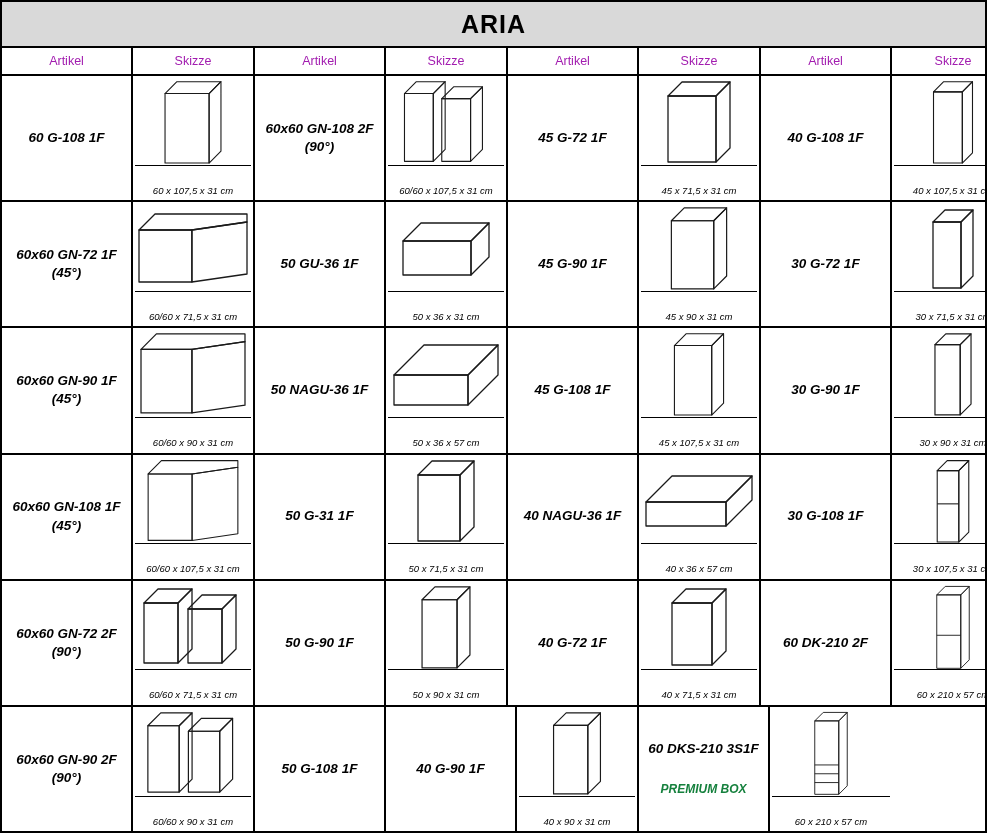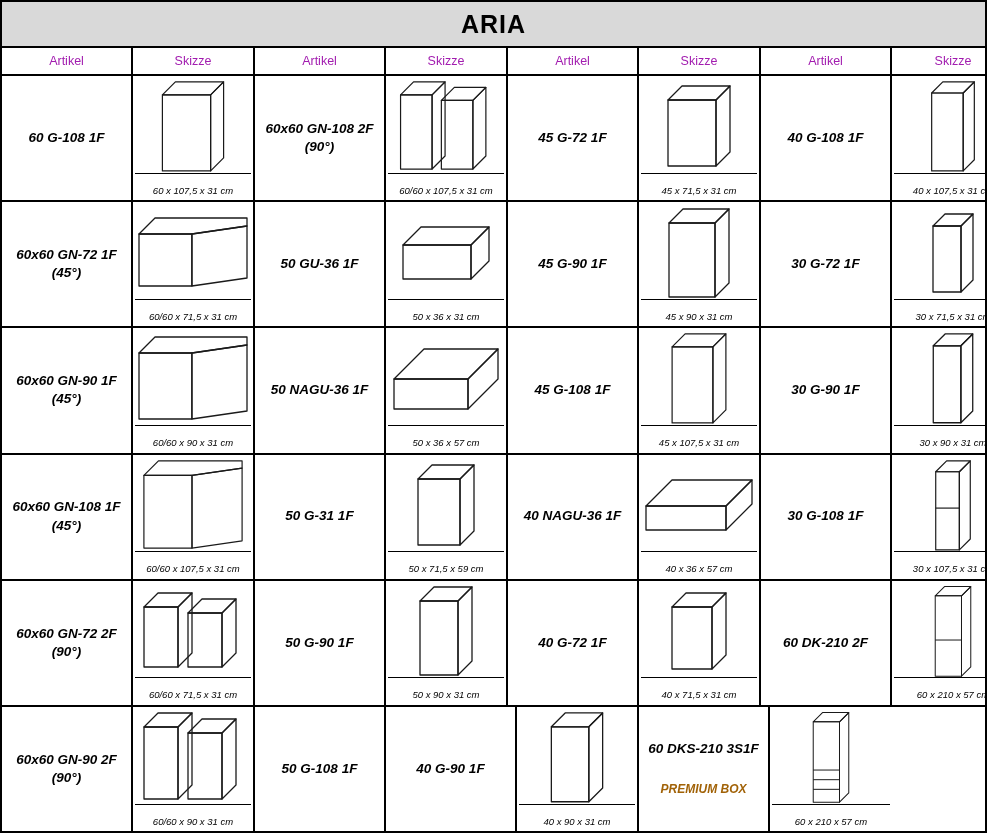--- a/index.html
+++ b/index.html
@@ -113,21 +113,21 @@
   }
   .sketch svg { display: block; max-height: 100%; }
   .dim {
     font-size: 9.5px;
     color: #000;
     text-align: center;
     padding-bottom: 2px;
     flex: 0 0 auto;
     width: 100%;
     border-top: 1px solid #000;
-    padding-top: 12px;
+    padding-top: 20px;
     line-height: 1.1;
   }
 </style>
 </head>
 <body>
 
 <div id="sheet">
 
   <div class="title-bar">
     <span class="title-text">ARIA</span>
@@ -332,21 +332,21 @@
           <div>50 G-31 1F</div>
         </div>
         <div class="cell skz-cell col-skz">
           <div class="sketch">
             <svg viewBox="0 0 60 84" width="60" height="84" xmlns="http://www.w3.org/2000/svg" fill="none" stroke="#1a1a1a" stroke-width="1.3" stroke-linejoin="round">
               <rect x="2" y="16" width="42" height="66"></rect>
               <path d="M2,16 L16,2 L58,2 L44,16 Z"></path>
               <path d="M44,16 L58,2 L58,68 L44,82 Z"></path>
             </svg>
           </div>
-          <div class="dim">50 x 71,5 x 59 cm</div>
+          <div class="dim">50 x 71,5 x 31 cm</div>
         </div>
         <div class="cell art-cell col-art">
           <div>40 NAGU-36 1F</div>
         </div>
         <div class="cell skz-cell col-skz">
           <div class="sketch">
             <svg viewBox="0 0 110 54" width="110" height="54" xmlns="http://www.w3.org/2000/svg" fill="none" stroke="#1a1a1a" stroke-width="1.3" stroke-linejoin="round">
               <rect x="2" y="28" width="80" height="24"></rect>
               <path d="M2,28 L28,2 L108,2 L82,28 Z"></path>
               <path d="M82,28 L108,2 L108,26 L82,52 Z"></path>
@@ -457,21 +457,21 @@
             <svg viewBox="0 0 56 94" width="56" height="94" xmlns="http://www.w3.org/2000/svg" fill="none" stroke="#1a1a1a" stroke-width="1.3" stroke-linejoin="round">
               <rect x="2" y="16" width="38" height="76"></rect>
               <path d="M2,16 L16,2 L54,2 L40,16 Z"></path>
               <path d="M40,16 L54,2 L54,78 L40,92 Z"></path>
             </svg>
           </div>
           <div class="dim">40 x 90 x 31 cm</div>
         </div>
         <div class="cell art-cell col-art">
           <div>60 DKS-210 3S1F</div>
-          <span class="sub-premium" style="color: #a16207; margin-top: 23px;">PREMIUM BOX</span>
+          <span class="sub-premium" style="color: #15803d; margin-top: 23px;">PREMIUM BOX</span>
         </div>
         <div class="cell skz-cell col-skz">
           <div class="sketch">
             <svg viewBox="0 0 50 120" width="50" height="120" xmlns="http://www.w3.org/2000/svg" fill="none" stroke="#1a1a1a" stroke-width="1.3" stroke-linejoin="round">
               <path d="M2,14 L14,2 L48,2 L36,14 Z"></path>
               <rect x="2" y="14" width="34" height="104"></rect>
               <path d="M36,14 L48,2 L48,106 L36,118 Z"></path>
               <line x1="2" y1="76.4" x2="36" y2="76.4"></line>
               <line x1="2" y1="88.88" x2="36" y2="88.88"></line>
               <line x1="2" y1="101.36" x2="36" y2="101.36"></line>

